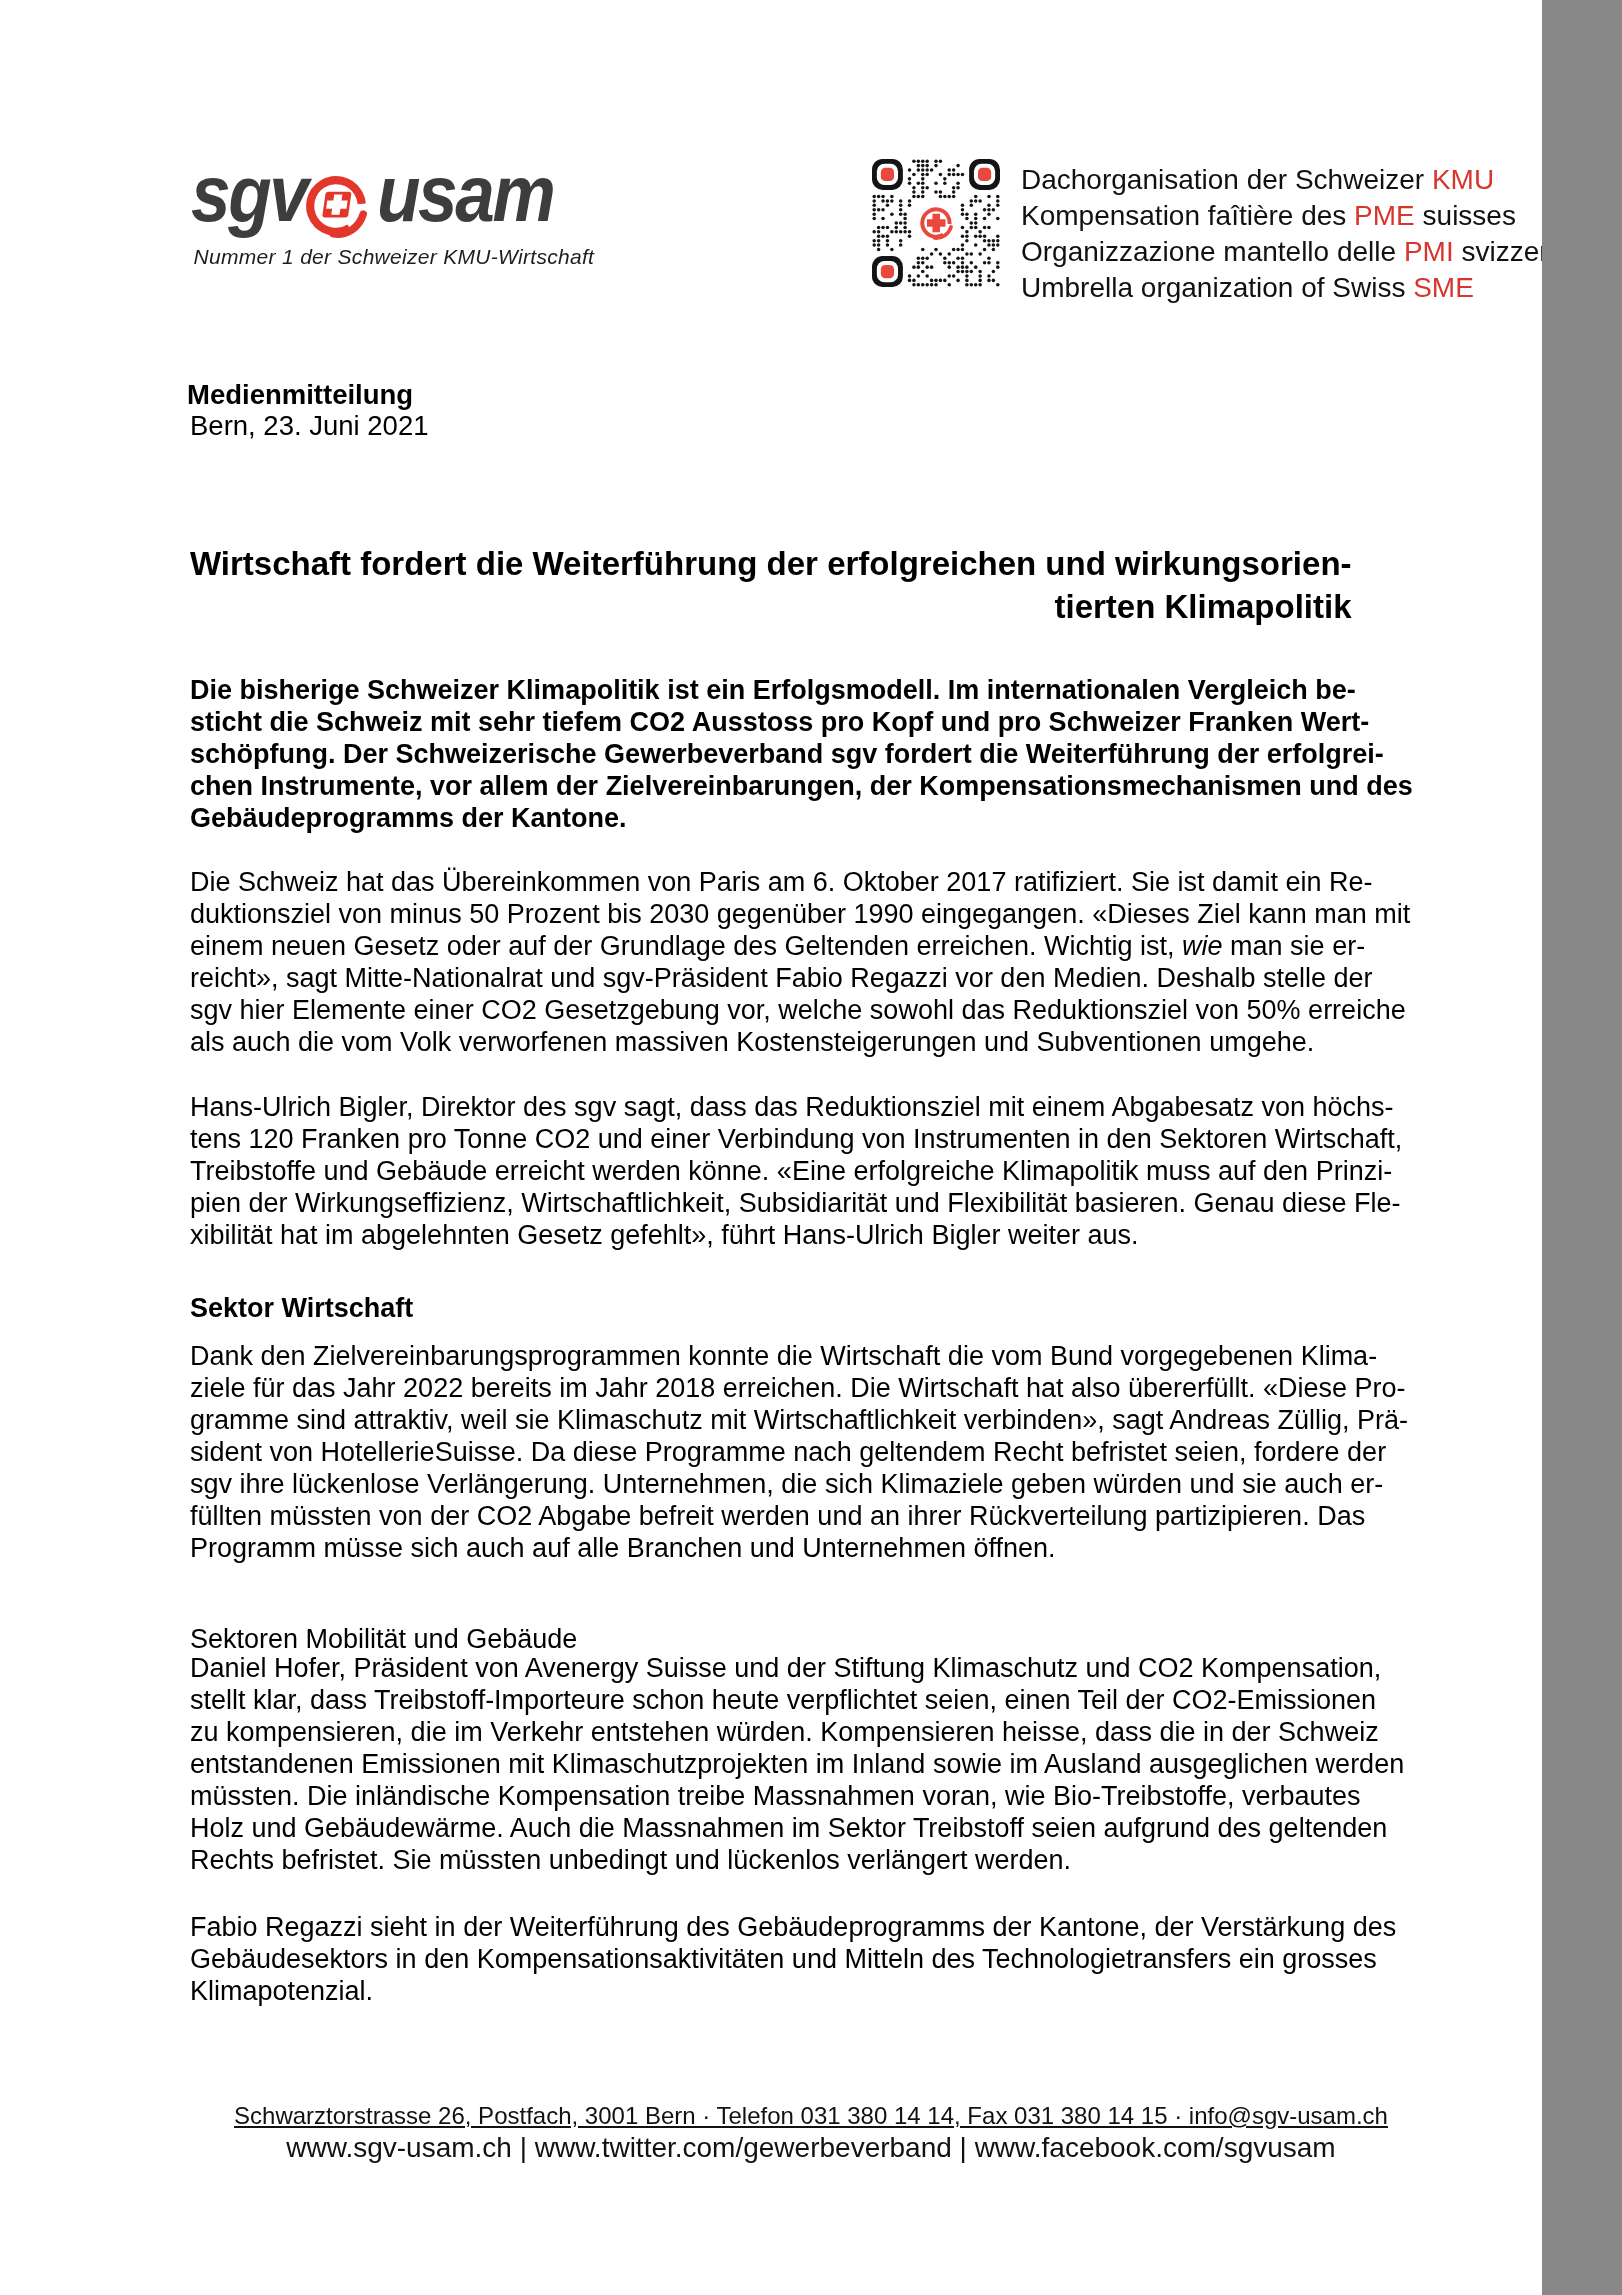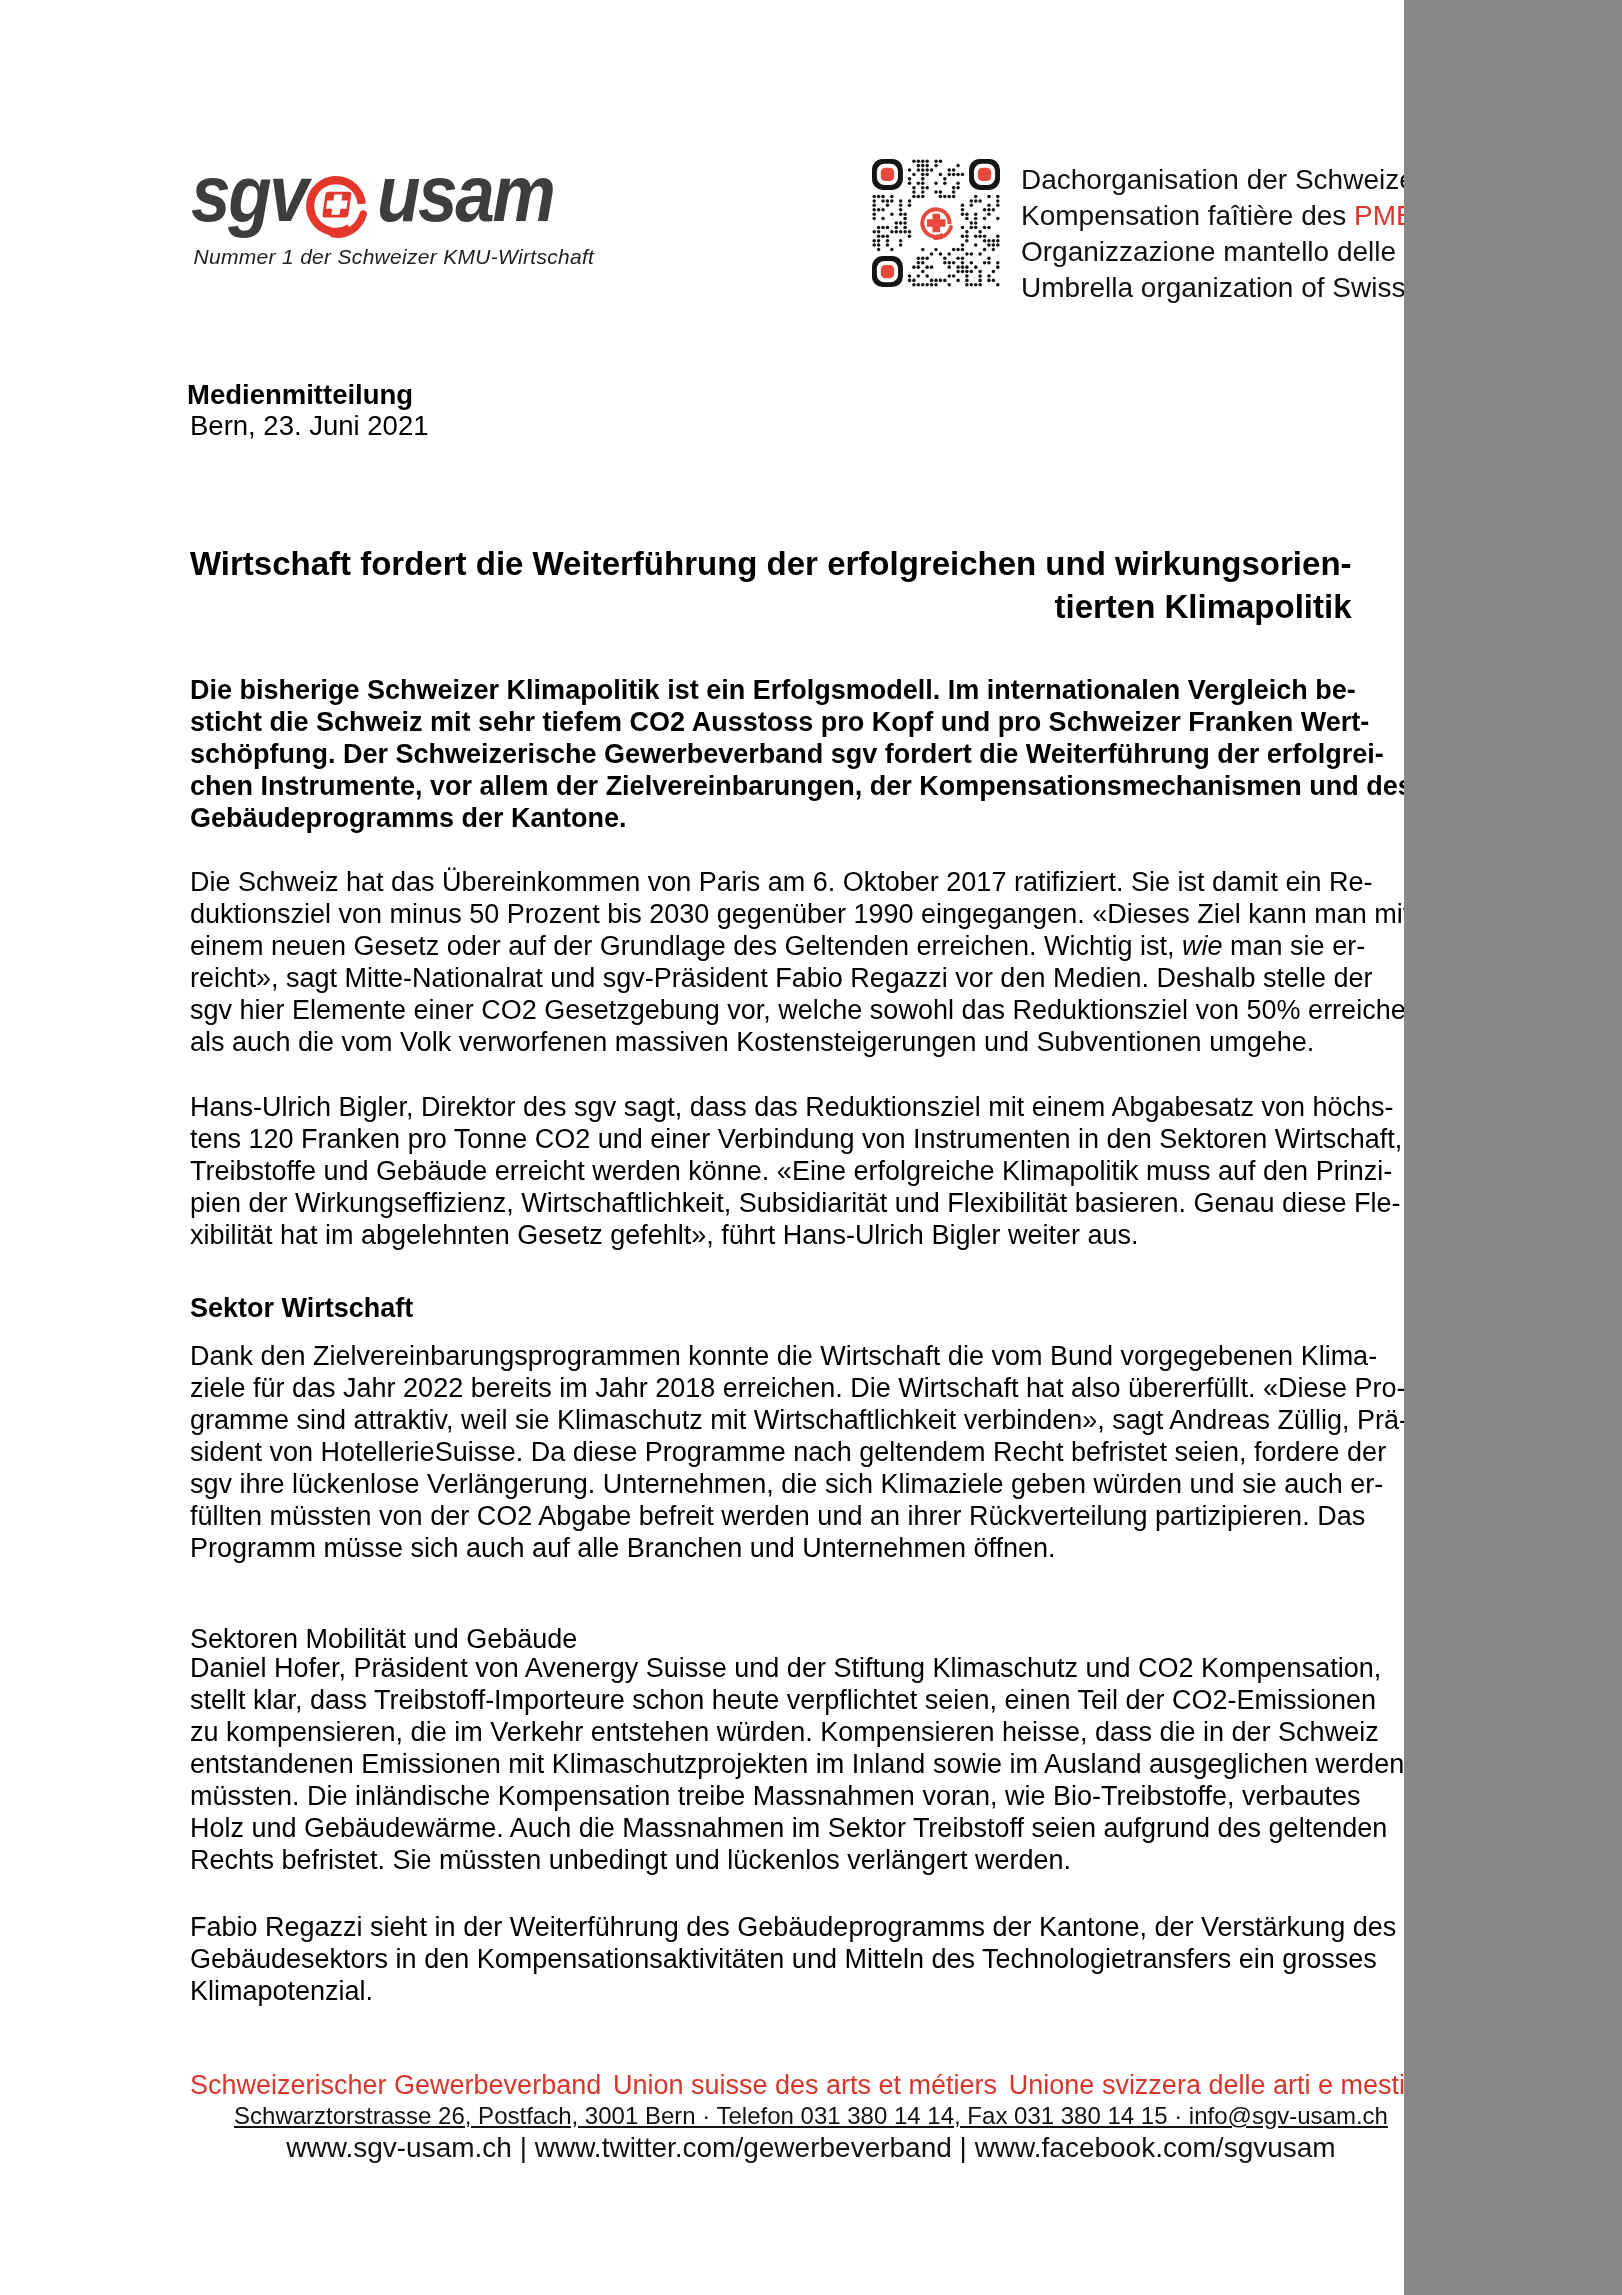--- a/index.html
+++ b/index.html
@@ -3,21 +3,21 @@
 <meta charset="utf-8">
 <style>
   :root{
     --accent:#d8362c;
     --qr-red:#e8493c;
     --logo-red:#e3372c;
     --logo-gray:#3d3d3c;
   }
   html,body{margin:0;padding:0;background:#888;}
   .page{
-    position:relative;width:1404px;height:2295px;background:#ffffff;
+    position:relative;width:1542px;height:2295px;background:#ffffff;
     overflow:hidden;font-family:"Liberation Sans",sans-serif;color:#000;
   }
   .abs{position:absolute;}
   .pre{white-space:pre;}
   
   .logo-block{left:191px;top:154px;width:589px;height:144px;}
   .logo-word{
     position:absolute;top:0;font-size:79px;line-height:79px;font-weight:bold;
     font-style:italic;color:var(--logo-gray);letter-spacing:-2.6px;
     transform:scaleX(0.9);transform-origin:0 50%;
@@ -376,22 +376,17 @@
 stellt klar, dass Treibstoff-Importeure schon heute verpflichtet seien, einen Teil der CO2-Emissionen
 zu kompensieren, die im Verkehr entstehen würden. Kompensieren heisse, dass die in der Schweiz
 entstandenen Emissionen mit Klimaschutzprojekten im Inland sowie im Ausland ausgeglichen werden
 müssten. Die inländische Kompensation treibe Massnahmen voran, wie Bio-Treibstoffe, verbautes
 Holz und Gebäudewärme. Auch die Massnahmen im Sektor Treibstoff seien aufgrund des geltenden
 Rechts befristet. Sie müssten unbedingt und lückenlos verlängert werden.</div>
   <div class="abs bodyblock p5 pre">Fabio Regazzi sieht in der Weiterführung des Gebäudeprogramms der Kantone, der Verstärkung des
 Gebäudesektors in den Kompensationsaktivitäten und Mitteln des Technologietransfers ein grosses
 Klimapotenzial.</div>
 
-  <div class="abs footer-orgs">
-    <span>Schweizerischer Gewerbeverband</span>
-    <span>Union suisse des arts et métiers</span>
-    <span>Unione svizzera delle arti e mestieri</span>
-  </div>
   <div class="abs footer-address">Schwarztorstrasse 26, Postfach, 3001 Bern  ·  Telefon 031 380 14 14, Fax 031 380 14 15  ·  info@sgv-usam.ch</div>
   <div class="abs footer-links">www.sgv-usam.ch  |  www.twitter.com/gewerbeverband  |  www.facebook.com/sgvusam</div>
 
 </div>
 
 
 </body></html>

